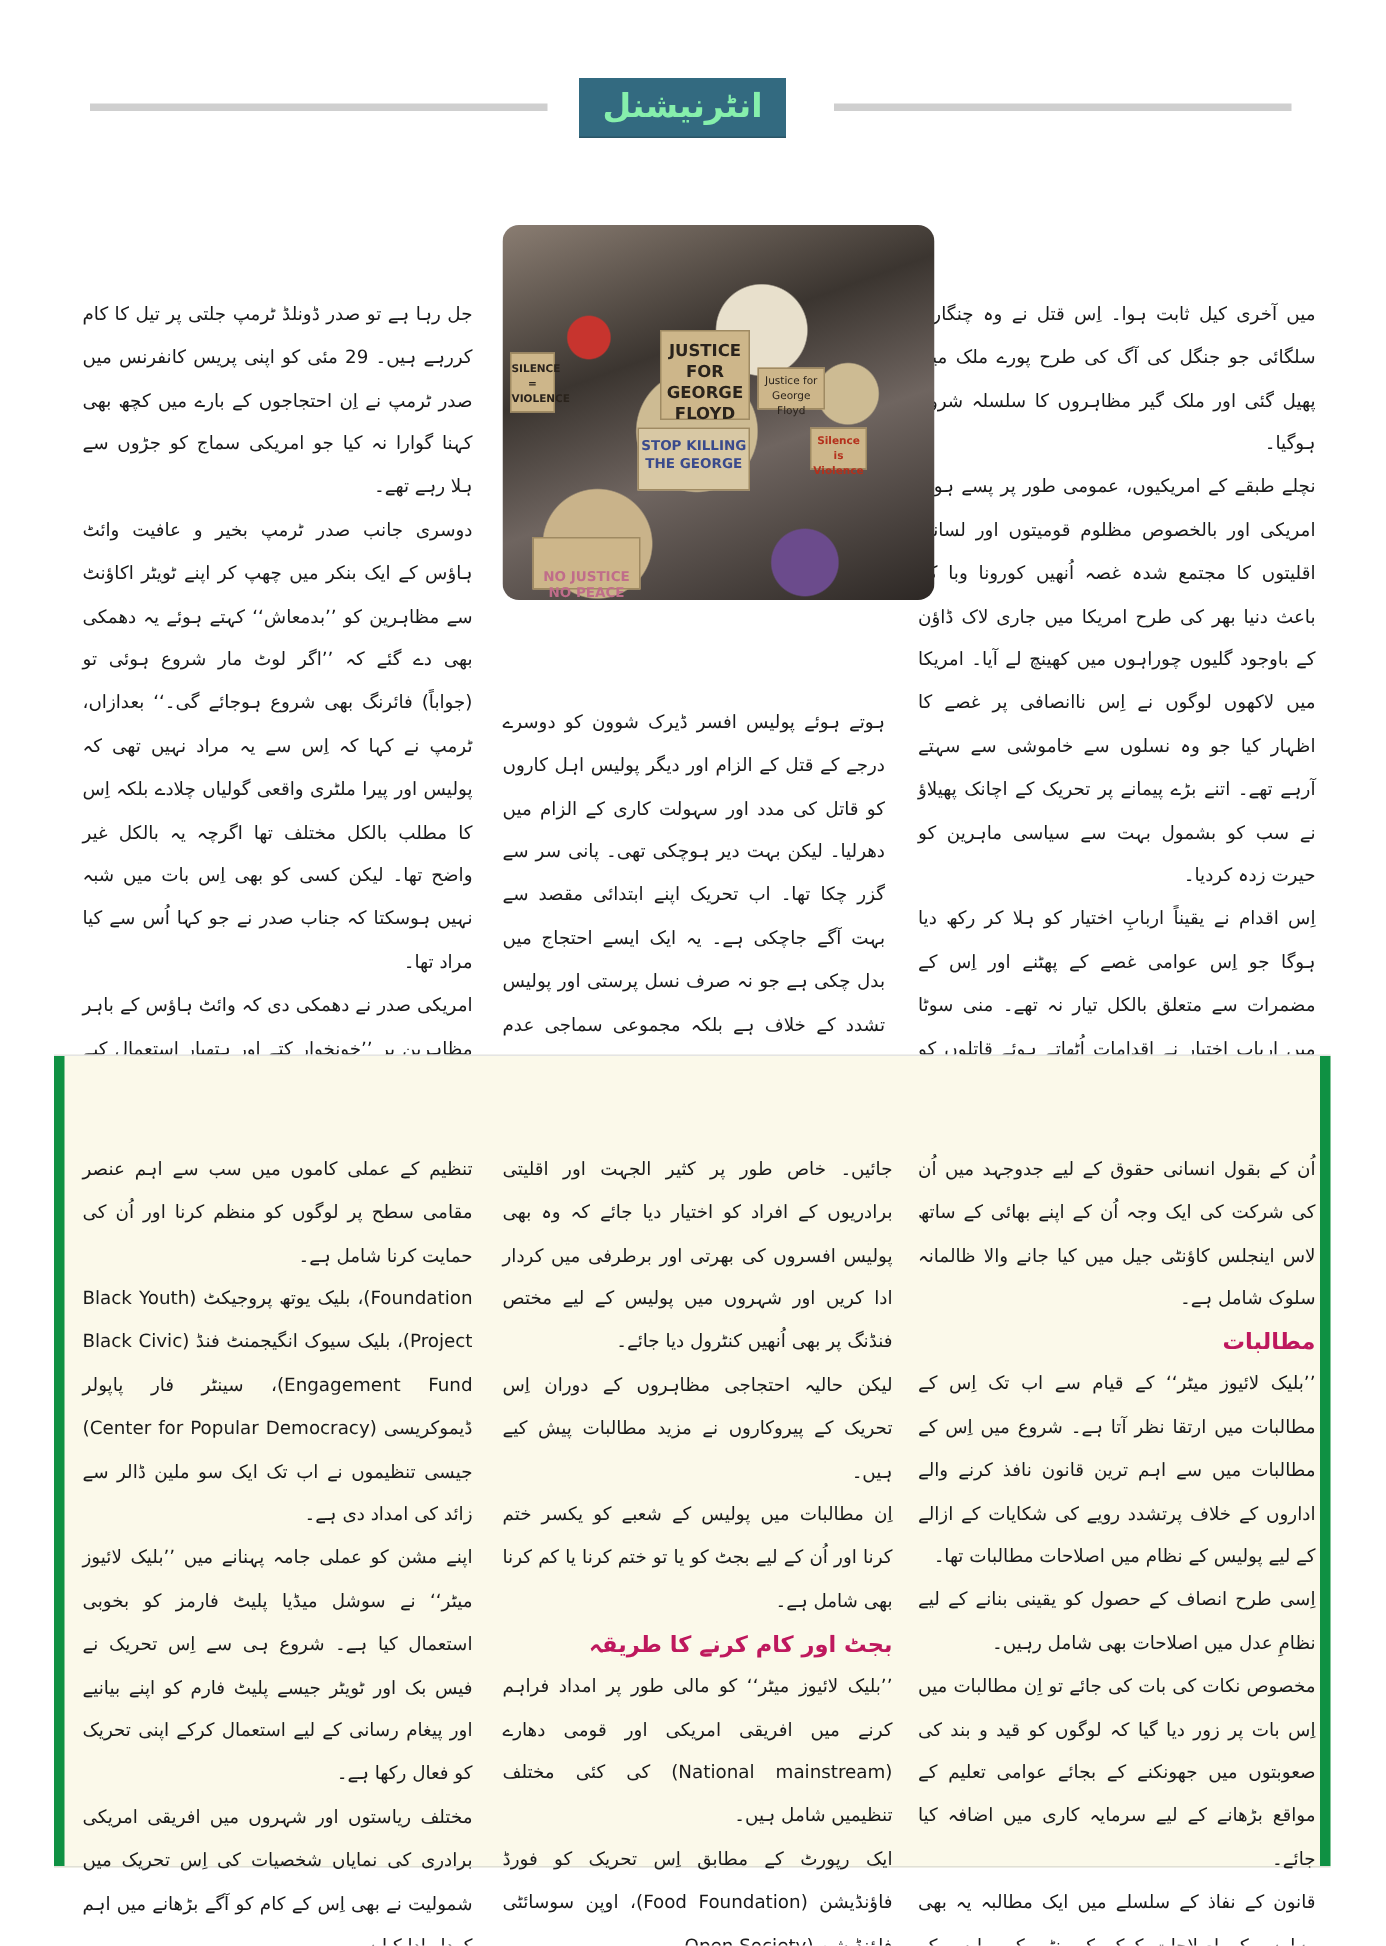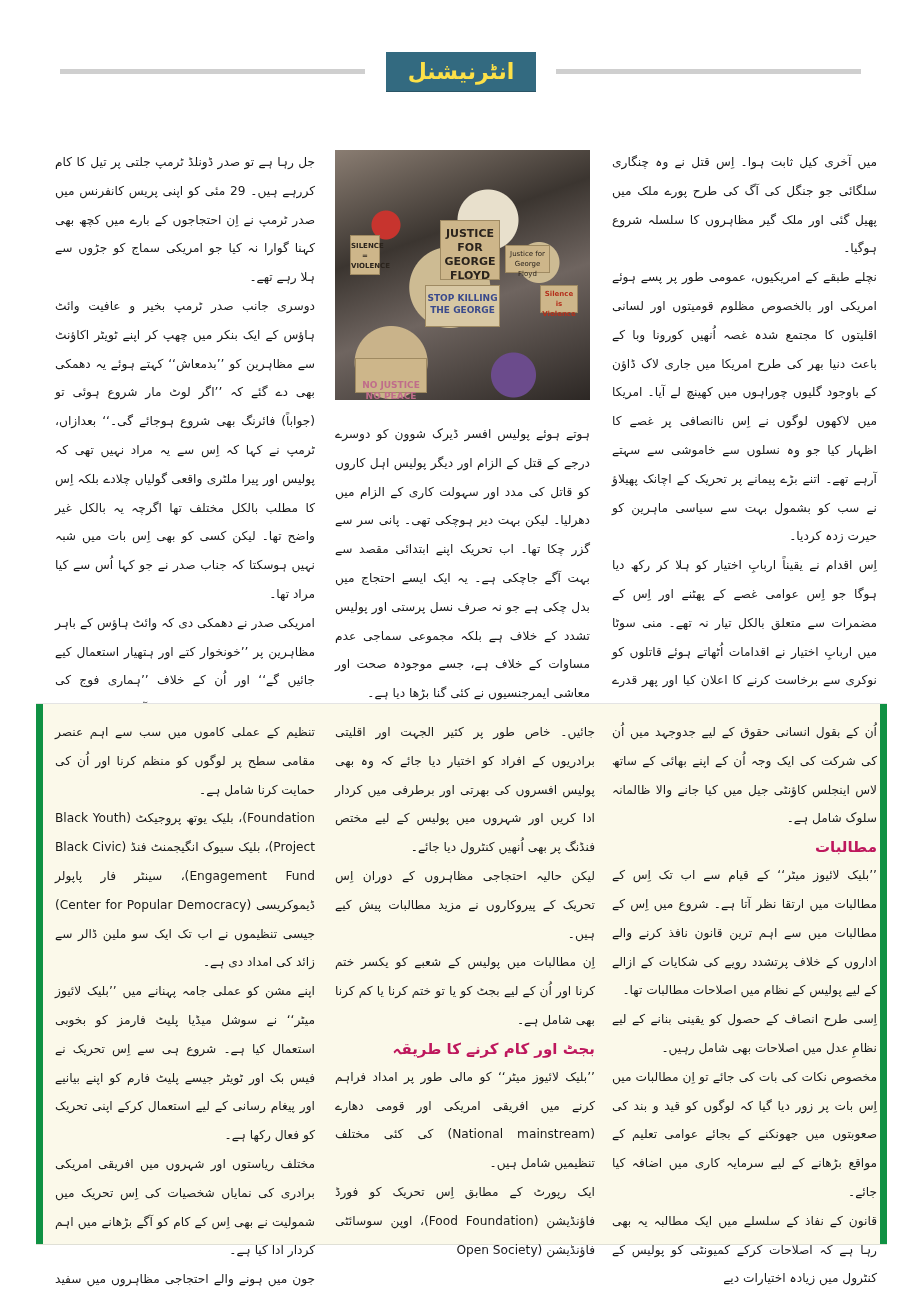--- a/index.html
+++ b/index.html
@@ -3,48 +3,49 @@
 <meta charset="utf-8">
 <style>
   * { box-sizing: border-box; margin: 0; padding: 0; }
   html, body { width: 924px; height: 1297px; background: #ffffff; overflow: hidden; }
   body { position: relative; font-family: "DejaVu Sans", sans-serif; color: #111; }
 
   .header-rule { position: absolute; top: 69px; height: 5px; background: #cfcfcf; }
   .header-rule.left { left: 60px; width: 305px; }
   .header-rule.right { left: 556px; width: 305px; }
   .section-label {
-    position: absolute; left: 386px; top: 52px; width: 150px; height: 40px;
-    background: #336a80; color: #fde047; text-align: center;
+    position: absolute; left: 386px; top: 52px; width: 138px; height: 40px;
+    background: #336a80; color: #86efac; text-align: center;
     font-size: 22px; line-height: 40px; font-weight: bold;
     border-bottom: 1px solid #2a5566;
   }
 
   .col { position: absolute; direction: rtl; text-align: justify; text-align-last: right;
-         font-size: 12.2px; line-height: 28.8px; color: #1a1a1a; }
+         font-size: 12.2px; line-height: 28.8px; color: #1a1a1a; margin-top: 47px; }
   .col p { margin: 0; }
 
   .photo {
-    position: absolute; left: 335px; top: 150px; width: 255px; height: 250px;
+    position: absolute; left: 335px; top: 150px; width: 288px; height: 250px;
     background:
       radial-gradient(circle at 20% 30%, #c7342e 0 14px, transparent 15px),
       radial-gradient(circle at 60% 28%, #e8e0cc 0 30px, transparent 31px),
       radial-gradient(circle at 45% 55%, #cdbb93 0 40px, transparent 41px),
       radial-gradient(circle at 80% 45%, #cdbb93 0 20px, transparent 21px),
       radial-gradient(circle at 22% 85%, #c9b38a 0 36px, transparent 37px),
       radial-gradient(circle at 70% 90%, #6b4b8c 0 22px, transparent 23px),
       linear-gradient(160deg, #8a7d72 0%, #3b3530 35%, #6f6560 60%, #2c2724 100%);
     overflow: hidden;
+    border-radius: 11px;
   }
   .sign { position: absolute; background: #cdb68a; color: #2a231c; font-family: "DejaVu Sans", sans-serif;
           font-weight: bold; text-align: center; direction: ltr; border: 1px solid #9f8a62; }
   .sign.s1 { left: 105px; top: 70px; width: 60px; height: 60px; font-size: 11px; line-height: 14px; padding-top: 6px; }
   .sign.s2 { left: 90px; top: 135px; width: 75px; height: 42px; font-size: 9px; line-height: 12px; color: #3a4a8c; background: #d8c8a4; padding-top: 6px; }
   .sign.s3 { left: 20px; top: 208px; width: 72px; height: 35px; font-size: 9px; line-height: 11px; color: #c06d8a; padding-top: 21px; }
-  .sign.s4 { left: 15px; top: 85px; width: 30px; height: 40px; font-size: 7px; line-height: 10px; padding-top: 5px; }
+  .sign.s4 { left: 5px; top: 85px; width: 30px; height: 40px; font-size: 7px; line-height: 10px; padding-top: 5px; }
   .sign.s5 { left: 170px; top: 95px; width: 45px; height: 28px; font-size: 7px; line-height: 10px; font-weight: normal; padding-top: 3px; }
   .sign.s6 { left: 205px; top: 135px; width: 38px; height: 28px; font-size: 7px; line-height: 10px; color: #b4301c; padding-top: 3px; }
 
   .box {
     position: absolute; left: 36px; top: 703px; width: 851px; height: 542px;
     background: #fbf9ea; border-top: 1px solid #e4e4e4; border-bottom: 1px solid #e0e0d6;
   }
   .box-bar { position: absolute; top: 0; width: 7px; height: 100%; background: #0f9143; }
   .box-bar.left { left: 0; }
   .box-bar.right { right: 0; }

